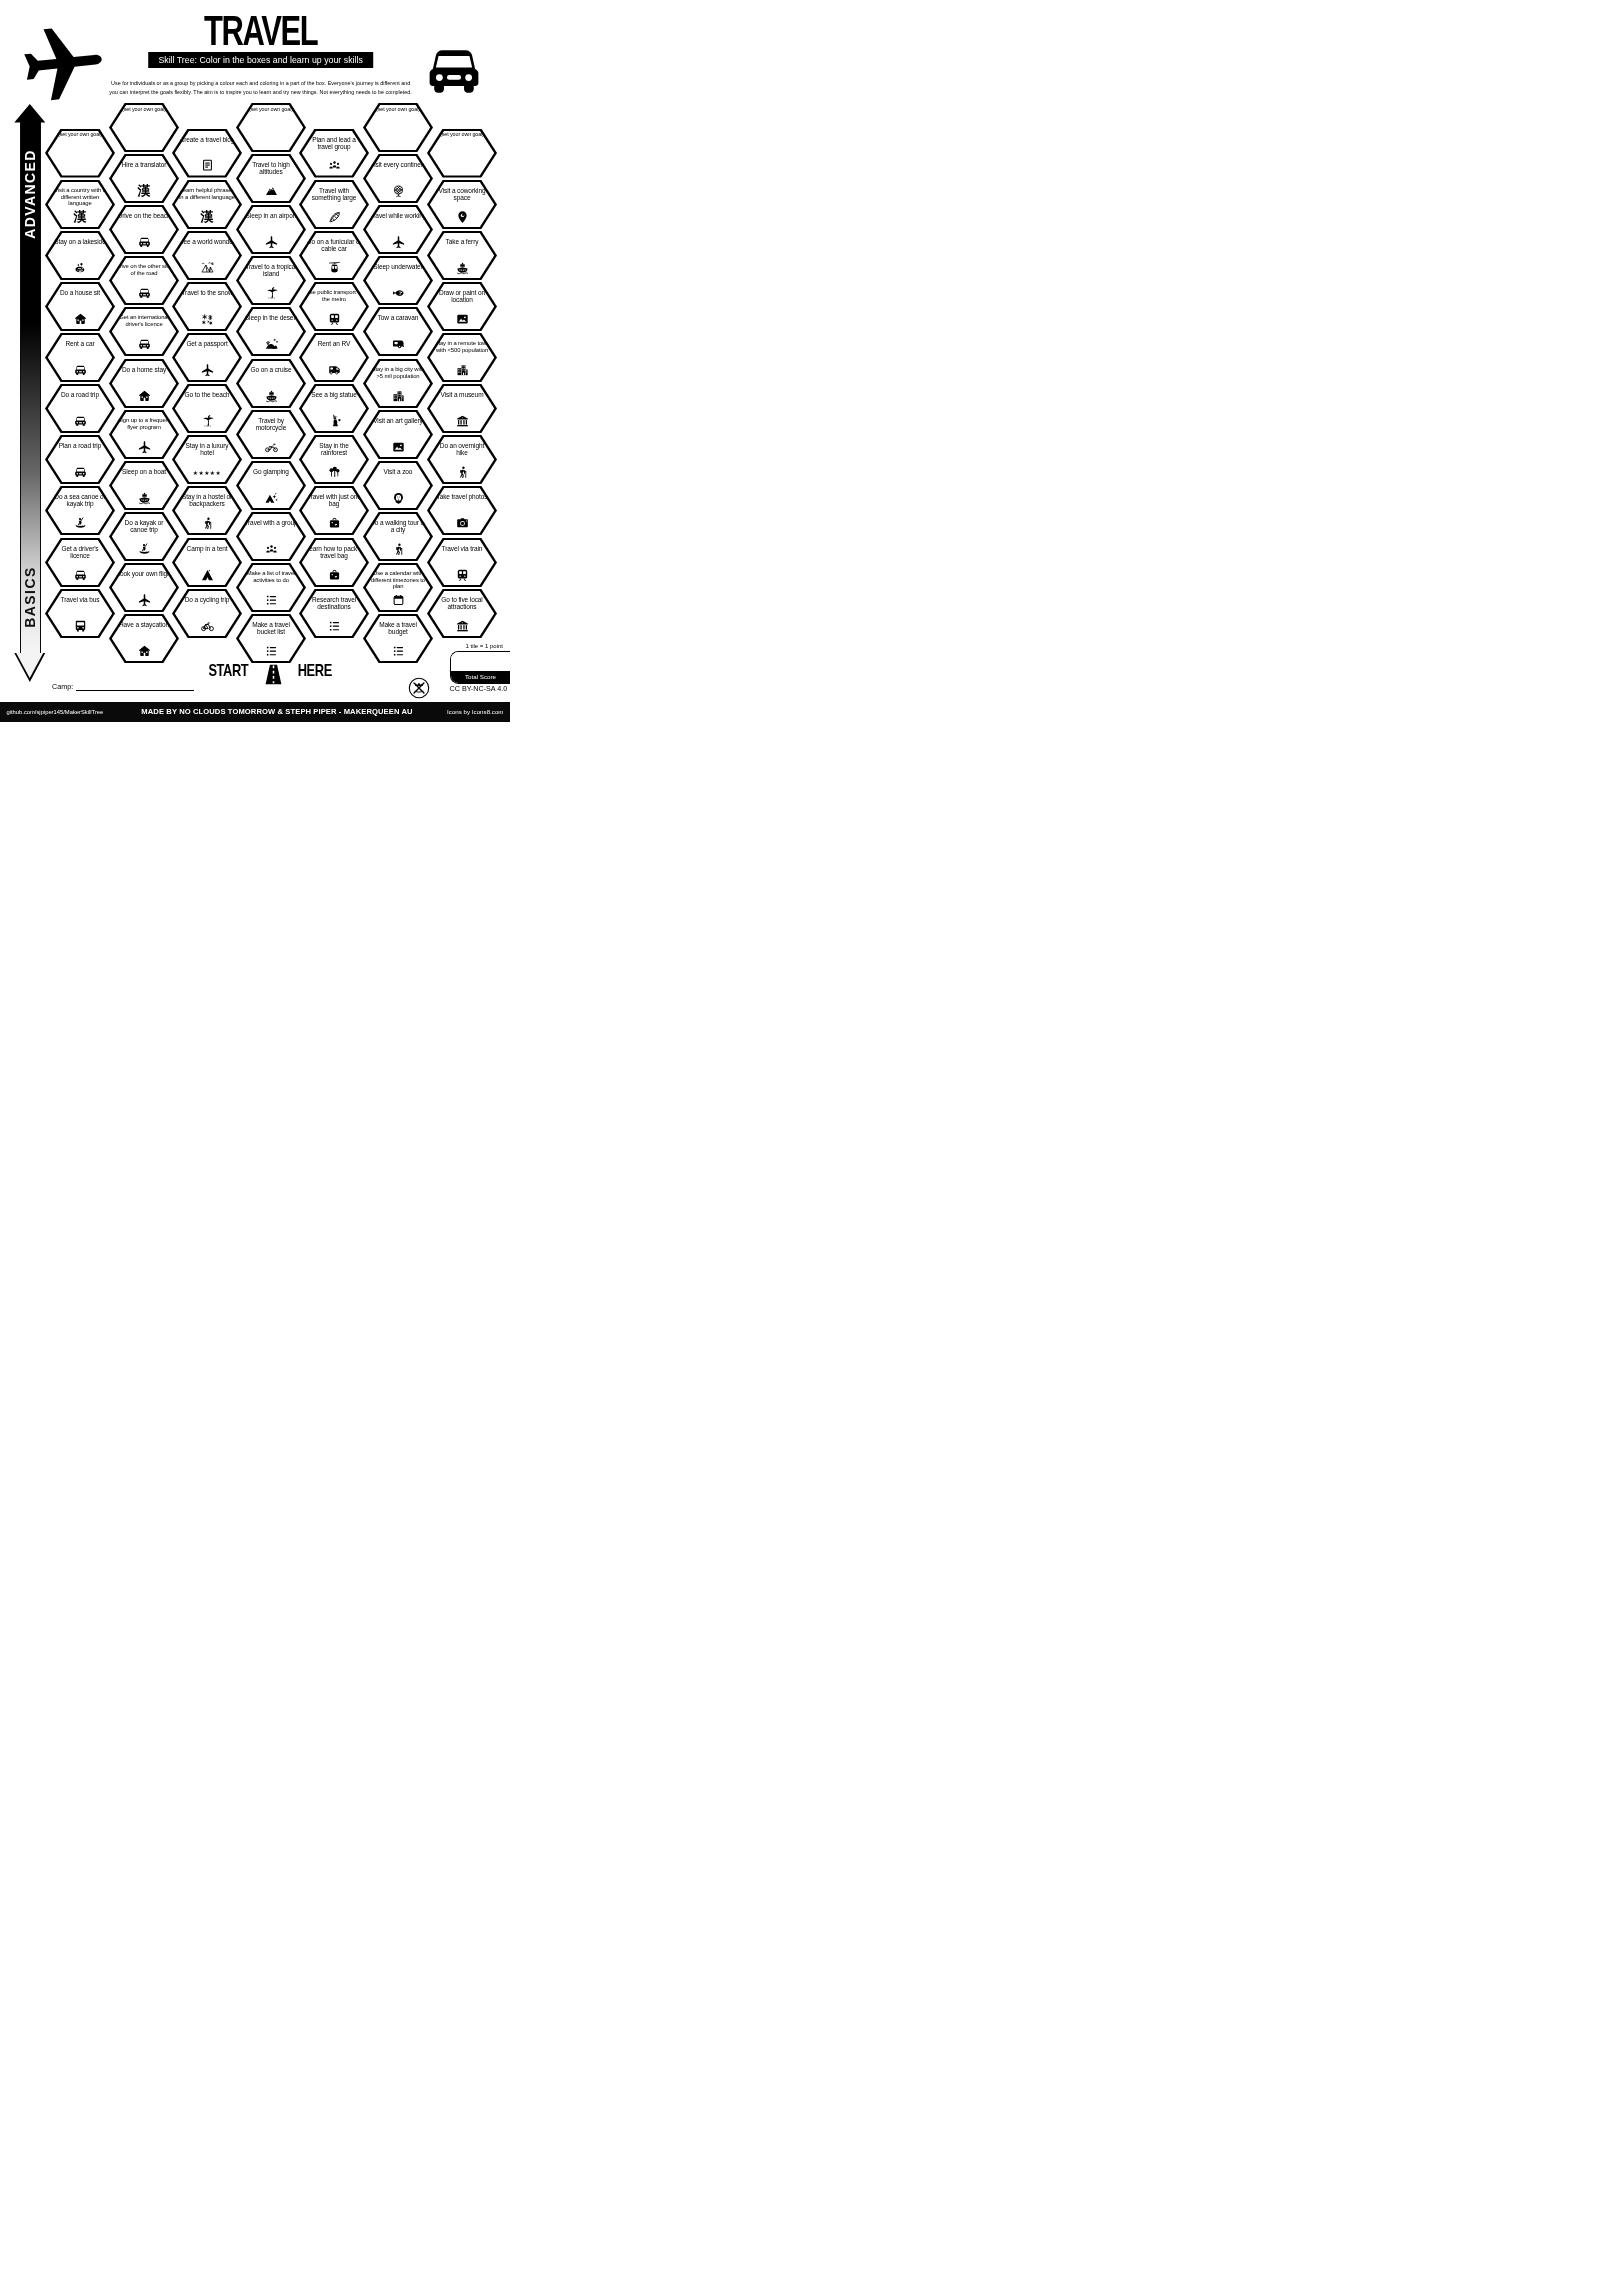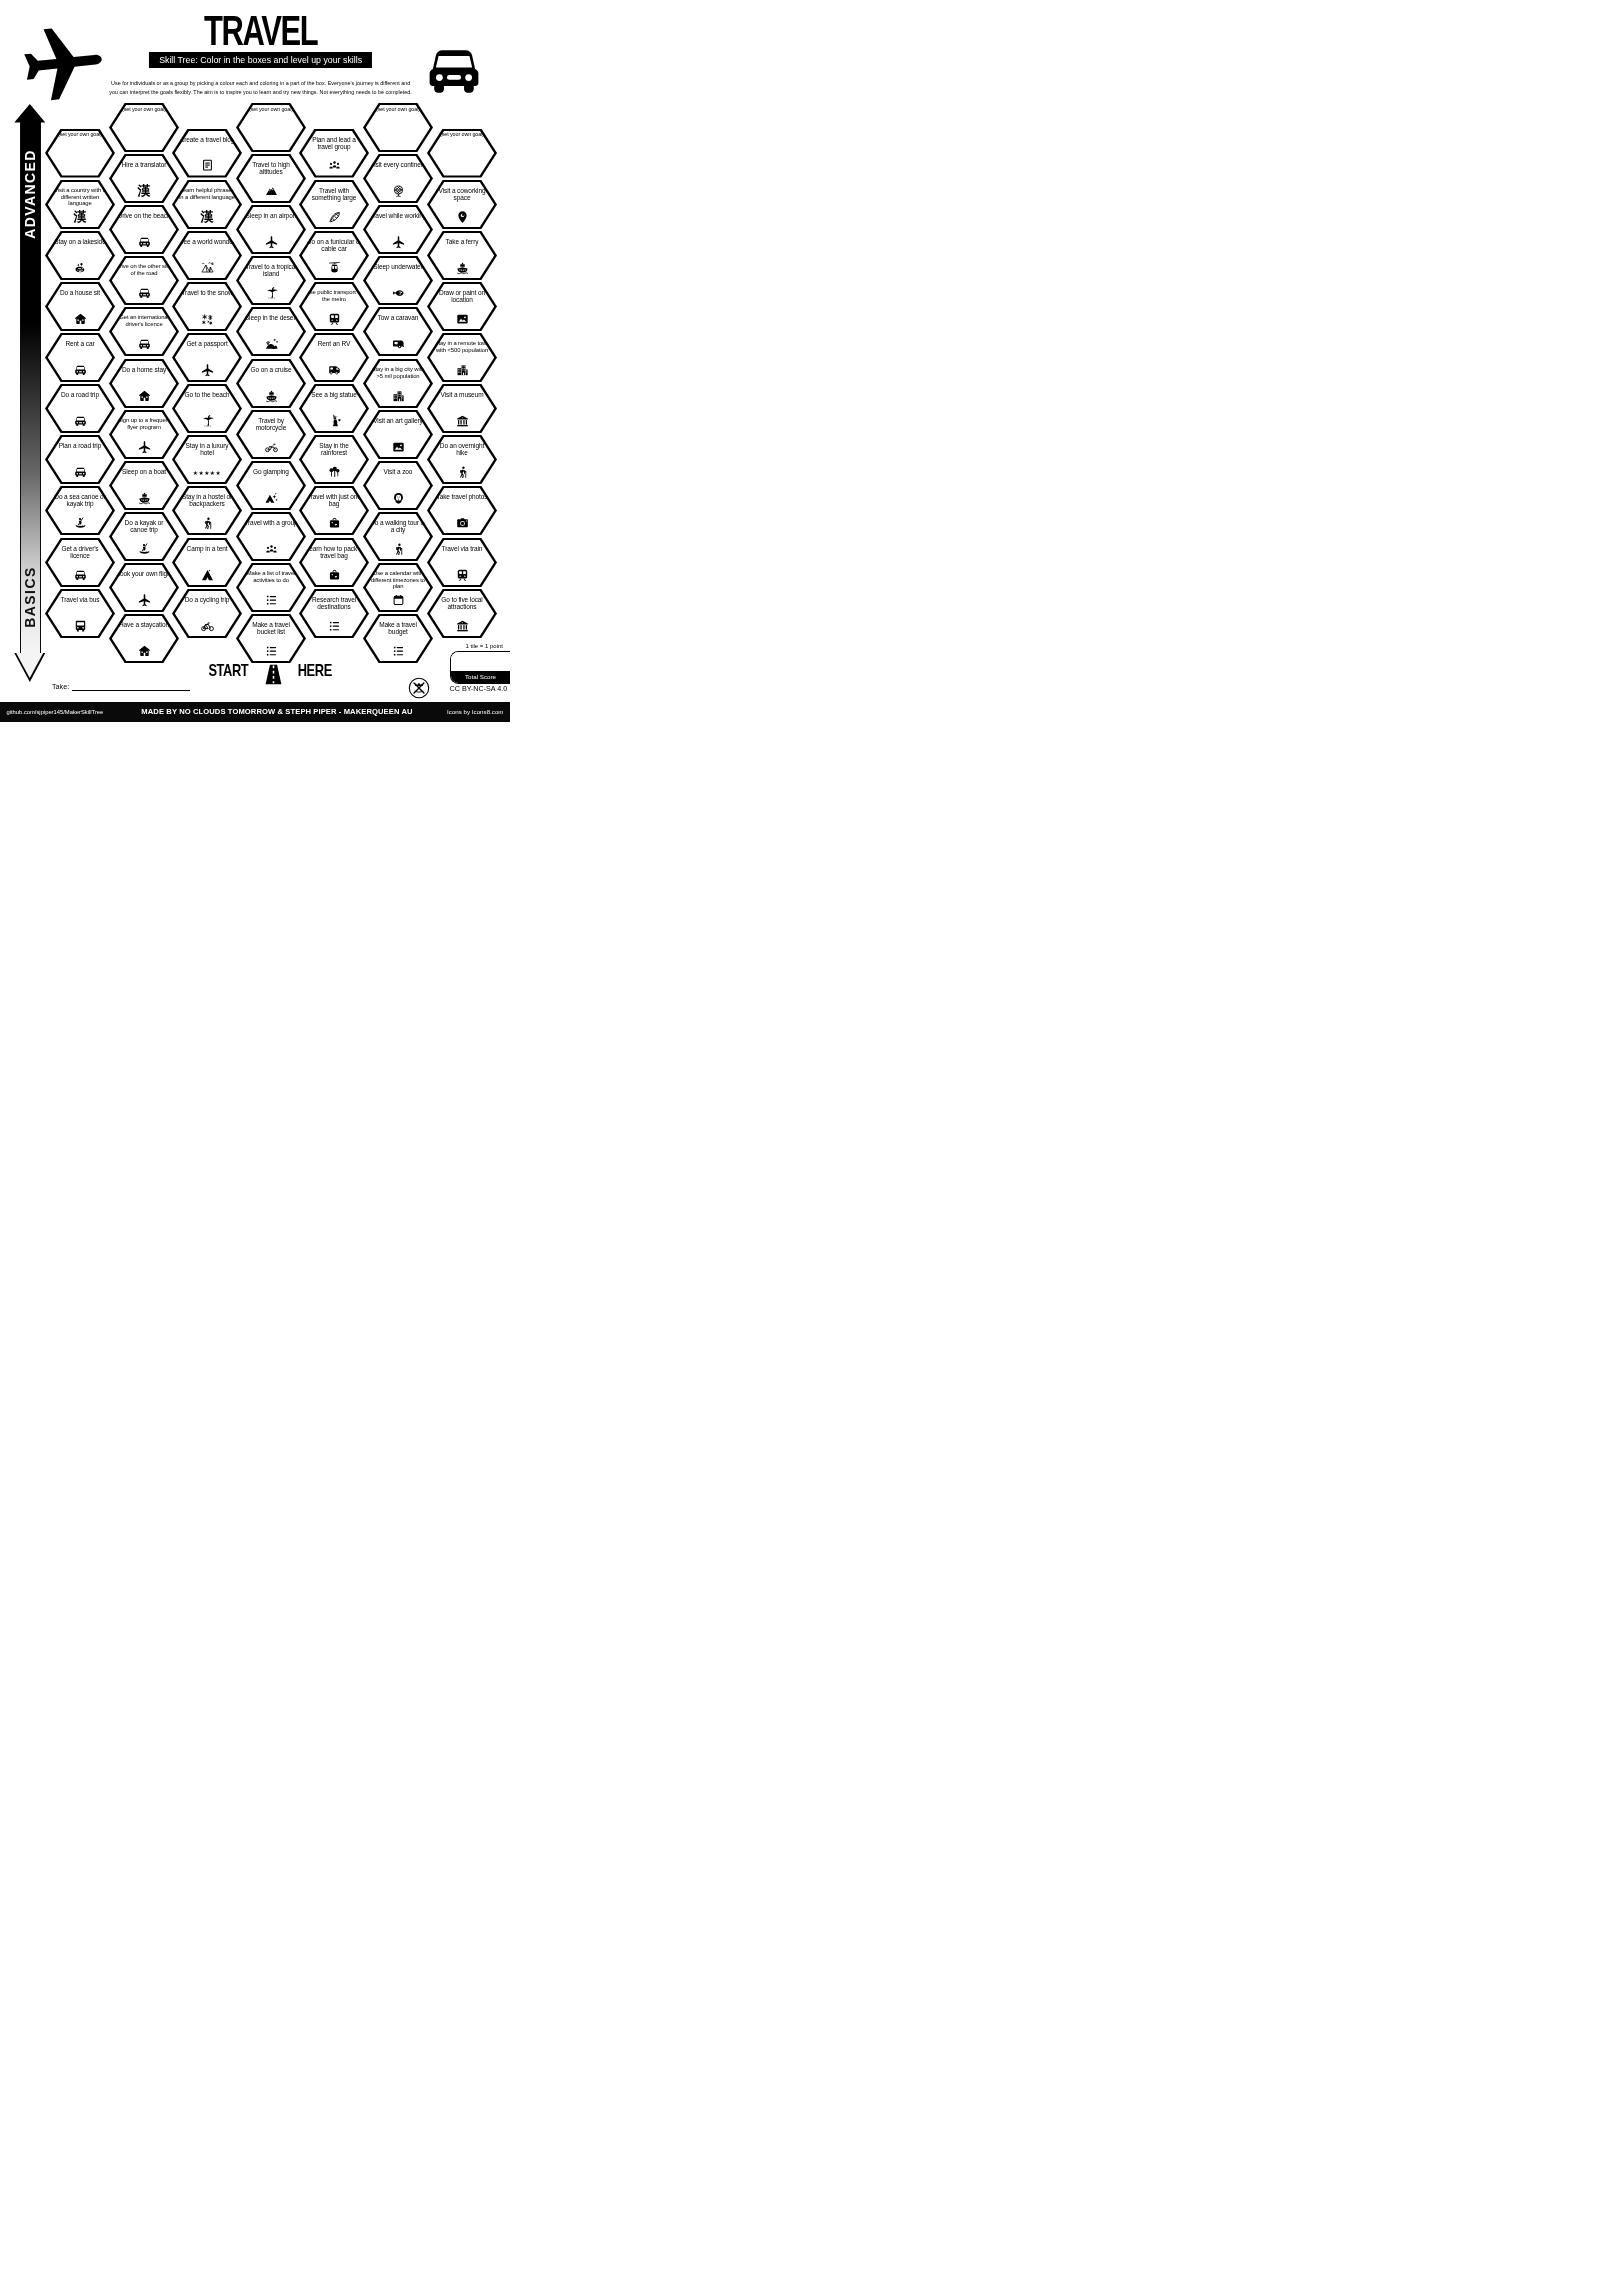--- a/index.html
+++ b/index.html
@@ -371,21 +371,21 @@
     </symbol>
   </defs>
 </svg>
 
 <div class="page">
 
   <svg class="plane-hero" viewBox="0 0 195 195" width="90" height="90">
       <use href="#i-plane"></use>
     </svg>
   <div class="title">TRAVEL</div>
-  <div class="subtitle-bar">Skill Tree:  Color in the boxes and level up your skills</div>
+  <div class="subtitle-bar">Skill Tree:  Color in the boxes and learn up your skills</div>
   <p class="desc">Use for individuals or as a group by picking a colour each and coloring in a part of the box.  Everyone's journey is different and you can interpret the goals flexibly.  The aim is to inspire you to learn and try new things. Not everything needs to be completed.</p>
   <svg class="car-hero" viewBox="0 0 168 140" width="78" height="65">
       <use href="#i-car"></use>
     </svg>
 
   <div class="arrow-head-up"></div>
   <div class="arrow-bar">
     <span class="arrow-word adv">ADVANCED</span>
     <span class="arrow-word bas">BASICS</span>
   </div>
@@ -1038,21 +1038,21 @@
     <span class="start-word">HERE</span>
   </div>
 
   <div class="score-note">1 tile = 1 point</div>
   <div class="score-box">
     <div class="score-space"></div>
     <div class="score-label">Total Score</div>
   </div>
 
   <div class="name-row">
-    <span class="name-label">Take:</span>
+    <span class="name-label">Camp:</span>
     <span class="name-line"></span>
   </div>
 
   <div class="license">
     <svg viewBox="0 0 48 48" width="22" height="22">
         <use href="#i-logo"></use>
       </svg>
     <span>CC BY-NC-SA 4.0</span>
   </div>
 

